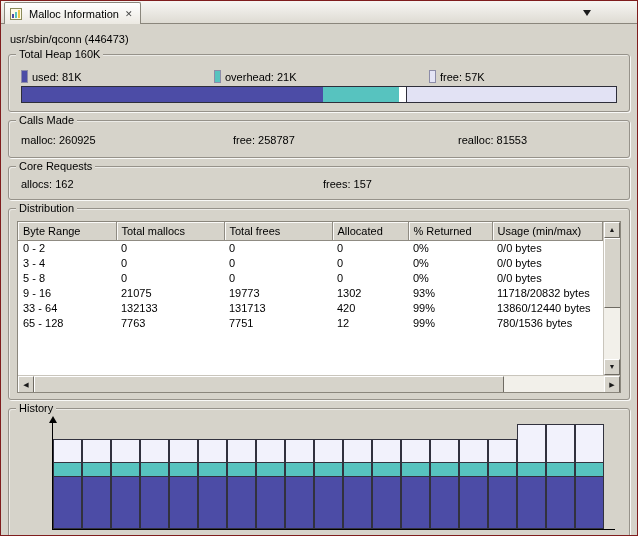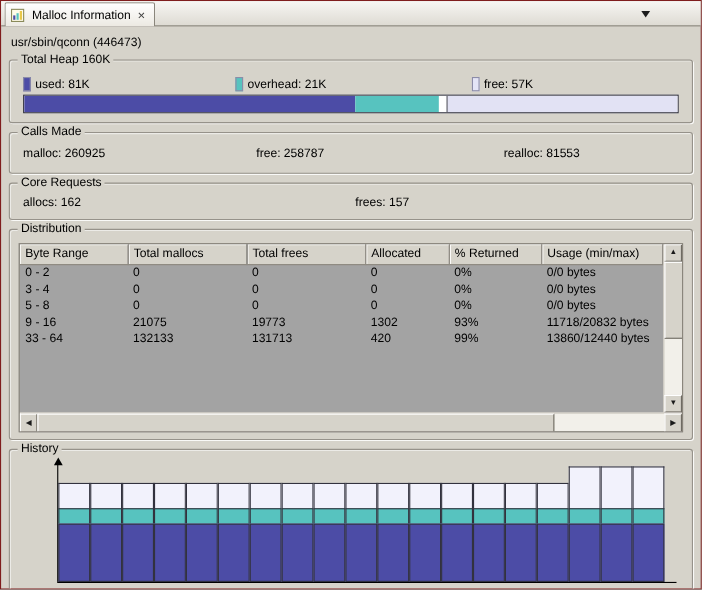--- a/index.html
+++ b/index.html
@@ -70,21 +70,21 @@
   .stat.s-malloc  { left:12px; }
   .stat.s-free    { left:224px; }
   .stat.s-realloc { left:449px; }
   .stat.s-allocs  { left:12px; }
   .stat.s-frees   { left:314px; }
 
   
   #g-dist { height:192px; }
   .dist-area {
     position:absolute; left:8px; right:8px; top:12px; bottom:6px;
-    border:1px solid #8a867c; background:#a3a3a3;
+    border:1px solid #8a867c; background:#ffffff;
     display:flex; flex-direction:column; overflow:hidden;
   }
   .dist-top { position:relative; flex:1; overflow:hidden; }
   table.dist { border-collapse:collapse; table-layout:fixed; width:calc(100% - 17px); }
   table.dist th {
     height:18px; padding:1px 5px; font-weight:normal; text-align:left;
     background:#d6d3ca; border-right:1px solid #8f8b82; border-bottom:1px solid #8f8b82;
     box-shadow:inset 1px 1px 0 #fbfaf8; white-space:nowrap; overflow:hidden;
   }
   table.dist td { height:15px; padding:0 5px; white-space:nowrap; overflow:hidden; }
@@ -250,20 +250,28 @@
                   <td>11718/20832 bytes</td>
                 </tr>
                 <tr>
                   <td>33 - 64</td>
                   <td>132133</td>
                   <td>131713</td>
                   <td>420</td>
                   <td>99%</td>
                   <td>13860/12440 bytes</td>
                 </tr>
+                <tr>
+                  <td>65 - 128</td>
+                  <td>7763</td>
+                  <td>7751</td>
+                  <td>12</td>
+                  <td>99%</td>
+                  <td>780/1536 bytes</td>
+                </tr>
               </tbody>
           </table>
           <div class="vscroll">
             <div class="sb-btn">▲</div>
             <div class="sb-thumb"></div>
             <div class="sb-track"></div>
             <div class="sb-btn">▼</div>
           </div>
         </div>
         <div class="hscroll">

